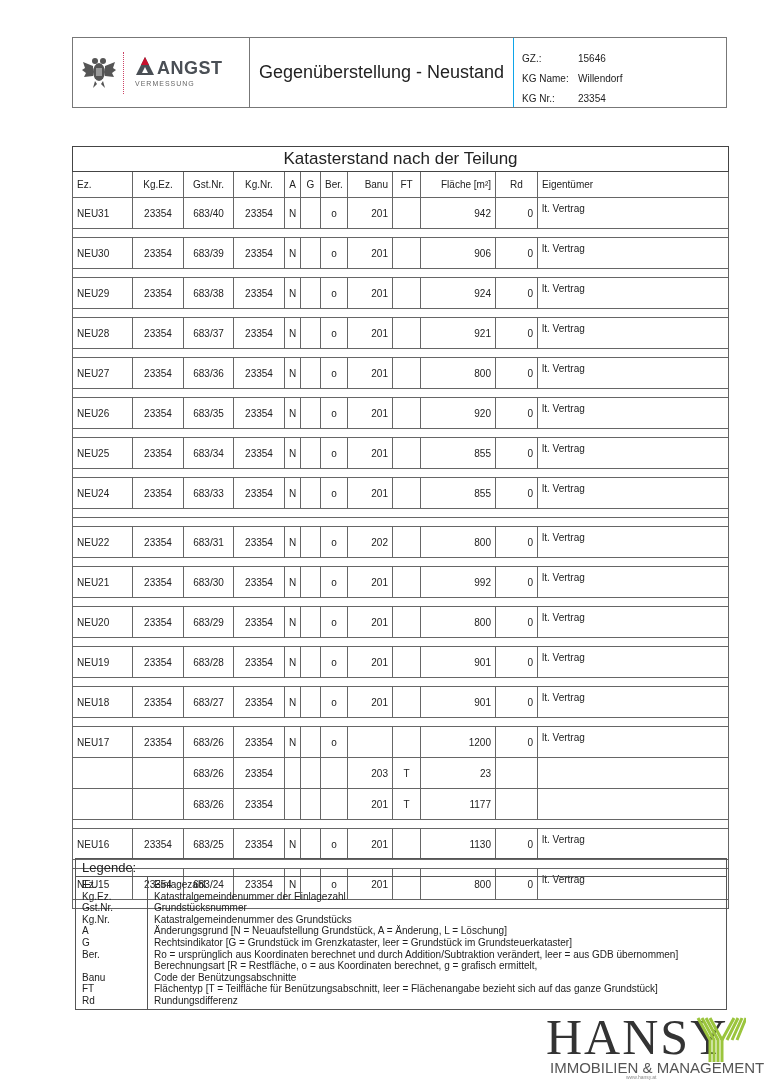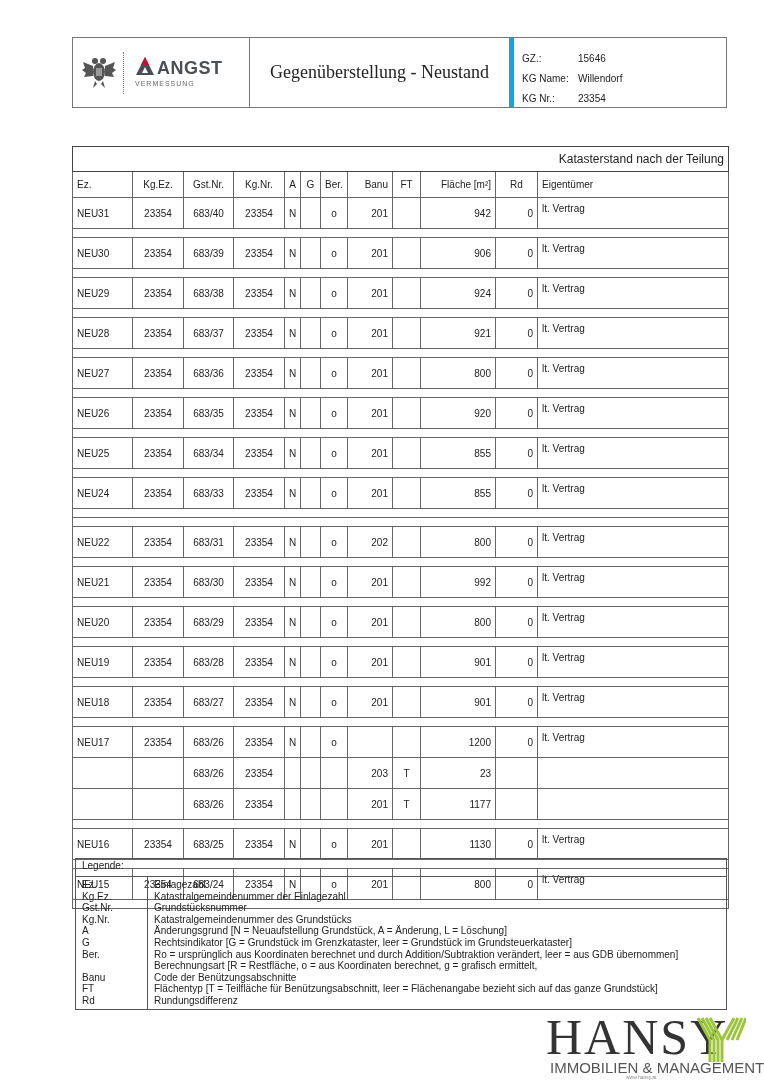--- a/index.html
+++ b/index.html
@@ -1,43 +1,43 @@
 <!DOCTYPE html>
 <html><head>
 <meta charset="utf-8">
 <style>
   html, body { margin:0; padding:0; background:#fff; }
   body { width:764px; height:1080px; position:relative; overflow:hidden;
          font-family:"Liberation Sans", sans-serif; color:#222; }
   .hdr { position:absolute; left:72px; top:37px; width:655px; height:71px;
          border:1px solid #777; box-sizing:border-box; display:flex; }
   .hdr .logo { width:176px; border-right:1px solid #777; position:relative; }
-  .hdr .title { flex:1; border-right:5px solid #0ea5e9; display:flex; align-items:center; justify-content:center;
-                font-size:18px; color:#222;font-family:Liberation Serif, serif; }
+  .hdr .title { flex:1; border-right:1px solid #0ea5e9; display:flex; align-items:center; justify-content:center;
+                font-size:18px; color:#222; }
   .hdr .meta { width:212px; font-size:10px; padding:6px 0 0 8px; box-sizing:border-box; }
   .meta .row { display:flex; height:20px; align-items:flex-end; }
   .meta .k { width:56px; }
   .eagle { position:absolute; left:8px; top:16px; width:36px; height:36px; }
   .sep { position:absolute; left:50px; top:14px; height:42px; border-left:1px dotted #c46; }
   .angst { position:absolute; left:62px; top:18px; }
   .angst .word { position:absolute; left:22px; top:2px; font-size:18px; font-weight:bold; color:#4a4f55; letter-spacing:0.5px; }
   .angst .sub { position:absolute; left:0; top:24px; font-size:7px; color:#666; letter-spacing:1px; white-space:nowrap; }
 
   table.kat { position:absolute; left:72px; top:146px; width:656px; border-collapse:collapse;
               font-size:10px; table-layout:fixed; }
   table.kat td, table.kat th { border:1px solid #666; padding:0 4px; height:25px; font-weight:normal;
               white-space:nowrap; overflow:hidden; }
-  table.kat th.caption { font-size:12px; height:24px; text-align:right; border:1.5px solid #444; }
+  table.kat th.caption { font-size:17px; height:24px; text-align:center; border:1.5px solid #444; }
   table.kat tr.spacer td { height:8px; padding:0; border-left:1px solid #666; border-right:1px solid #666; }
   .c { text-align:center; } .r { text-align:right; } .l { text-align:left; }
   td.own { vertical-align:top; padding-top:5px !important; }
 
   .leg { position:absolute; left:75px; top:858px; width:652px; border:1px solid #555; box-sizing:border-box;
          font-size:10px; }
-  .leg .lh { border-bottom:1px solid #555; padding:1px 6px; font-size:10px; height:15px; }
+  .leg .lh { border-bottom:1px solid #555; padding:1px 6px; font-size:13px; height:15px; }
   .leg .lb { display:flex; }
   .leg .lk { width:72px; border-right:1px solid #555; padding:2px 6px; box-sizing:border-box; }
   .leg .lv { flex:1; padding:2px 6px; }
   .leg .line { height:11.6px; line-height:11.6px; white-space:nowrap; }
 
   .hansy { position:absolute; left:546px; top:1012px; width:200px; height:68px; }
   .hansy .big { position:absolute; left:0; top:-4px; font-family:"Liberation Serif", serif; font-size:50px;
                 color:#333; letter-spacing:2px; }
   .hansy .im { position:absolute; left:4px; top:47px; font-size:15px; color:#555; white-space:nowrap; }
   .hansy .url { position:absolute; left:80px; top:62px; font-size:5px; color:#888; }

